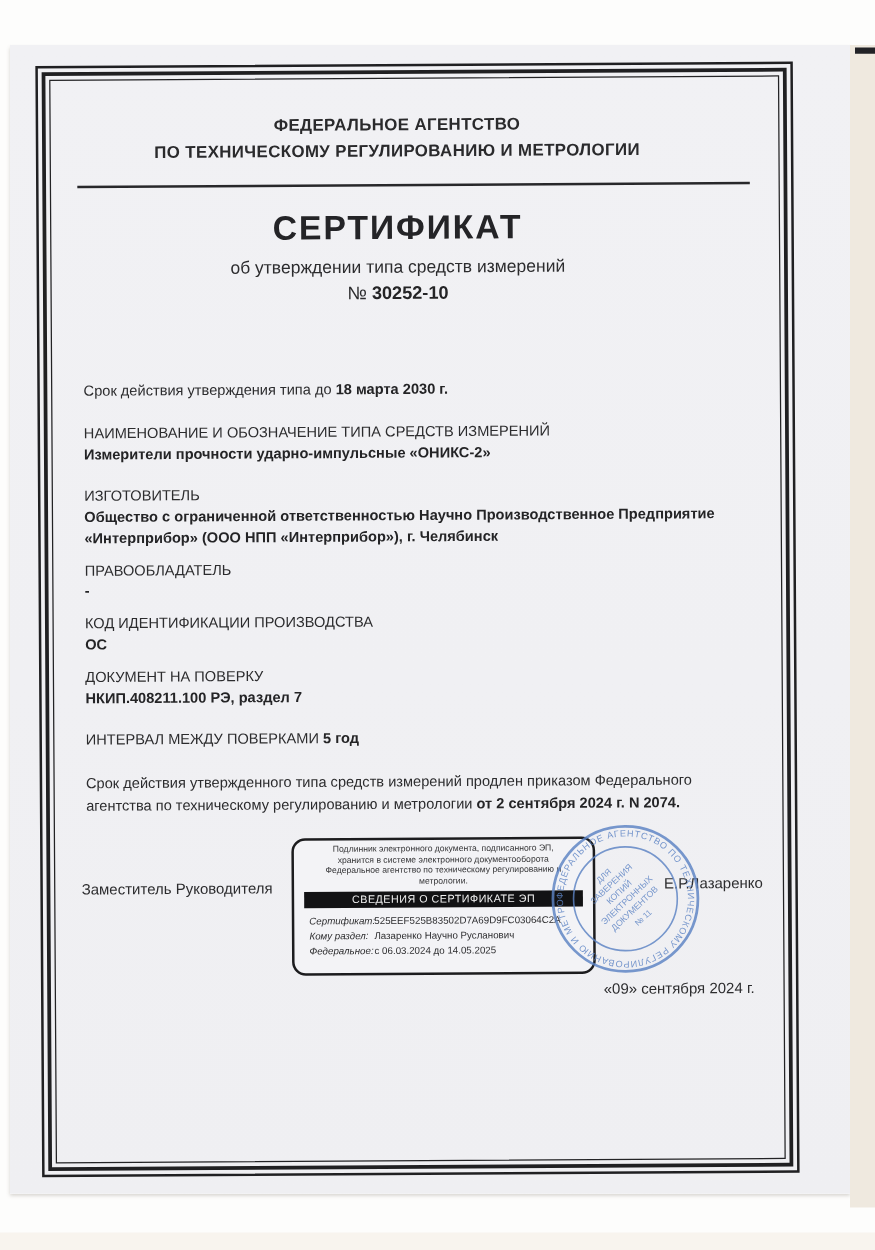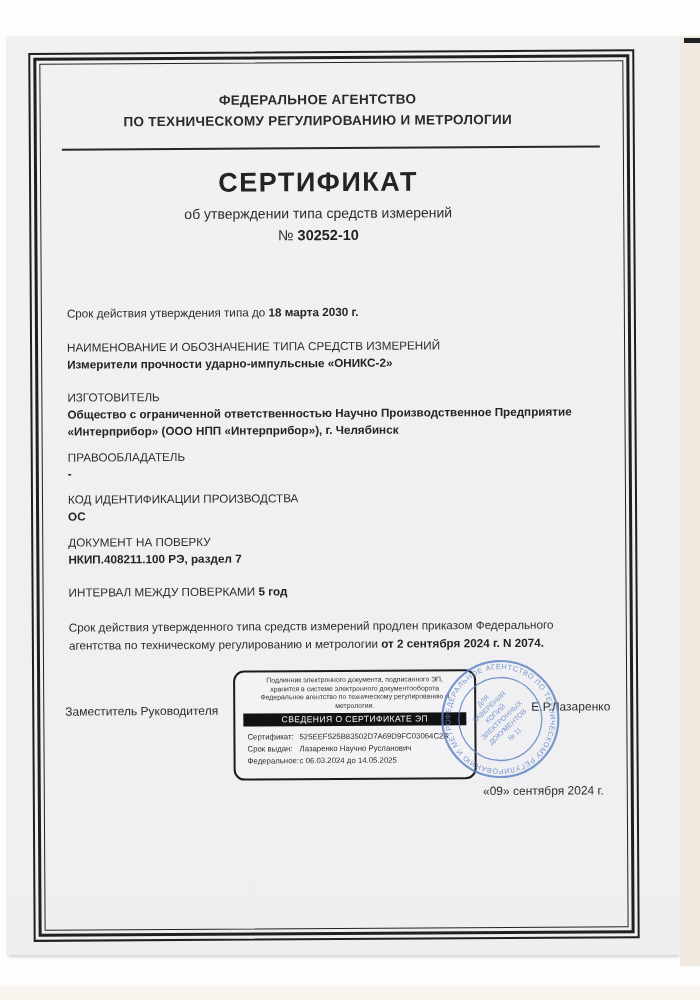--- a/index.html
+++ b/index.html
@@ -52,21 +52,21 @@
     position:absolute;left:232px;top:670px;width:243px;height:110px;
     border:2.5px solid #1c1c1e;border-radius:11px;background:rgba(243,243,246,.92);
     box-sizing:border-box;z-index:3;
   }
   .esign-head{margin-top:4px;text-align:center;font-size:6.9px;line-height:8.6px;color:#333335;}
   .esign-bar{
     margin:3px 8px 0 8px;background:#121214;color:#f2f2f2;
     text-align:center;font-size:8.6px;line-height:13px;height:13px;letter-spacing:.4px;
   }
   .esign-rows{margin:5px 0 0 12px;font-size:7.8px;line-height:12px;color:#2d2d2f;}
-  .erow .ek{display:inline-block;width:52px;}
+  .erow .ek{display:inline-block;width:52px;font-style:italic;}
   .erow .ev{display:inline-block;}
 
   
   .stamp{position:absolute;left:436px;top:657px;width:126px;height:126px;z-index:5;opacity:.82;}
 
   .blue{fill:#5c83c4;}
 </style>
 </head>
 <body>
 
@@ -127,21 +127,21 @@
     <div class="esign">
       <div class="esign-head">
         <div>Подлинник электронного документа, подписанного ЭП,</div>
         <div>хранится в системе электронного документооборота</div>
         <div>Федеральное агентство по техническому регулированию и</div>
         <div>метрологии.</div>
       </div>
       <div class="esign-bar">СВЕДЕНИЯ О СЕРТИФИКАТЕ ЭП</div>
       <div class="esign-rows">
         <div class="erow"><span class="ek">Сертификат:</span><span class="ev">525EEF525B83502D7A69D9FC03064C2A</span></div>
-        <div class="erow"><span class="ek">Срок выдан:</span><span class="ev">Лазаренко Научно Русланович</span></div>
+        <div class="erow"><span class="ek">Кому раздел:</span><span class="ev">Лазаренко Научно Русланович</span></div>
         <div class="erow"><span class="ek">Федеральное:</span><span class="ev">с 06.03.2024 до 14.05.2025</span></div>
       </div>
     </div>
 
     <svg class="stamp" viewBox="0 0 126 126">
       <circle cx="63" cy="63" r="58" fill="none" stroke="#5c83c4" stroke-width="2.2"></circle>
       <circle cx="63" cy="63" r="41.5" fill="none" stroke="#5c83c4" stroke-width="1.3"></circle>
       <defs>
         <path id="ringPath" d="M 63,63 m -50,0 a 50,50 0 1,1 100,0 a 50,50 0 1,1 -100,0"></path>
       </defs>

